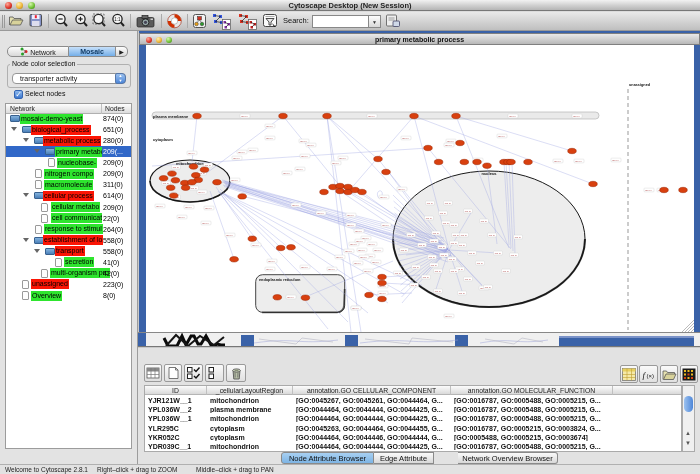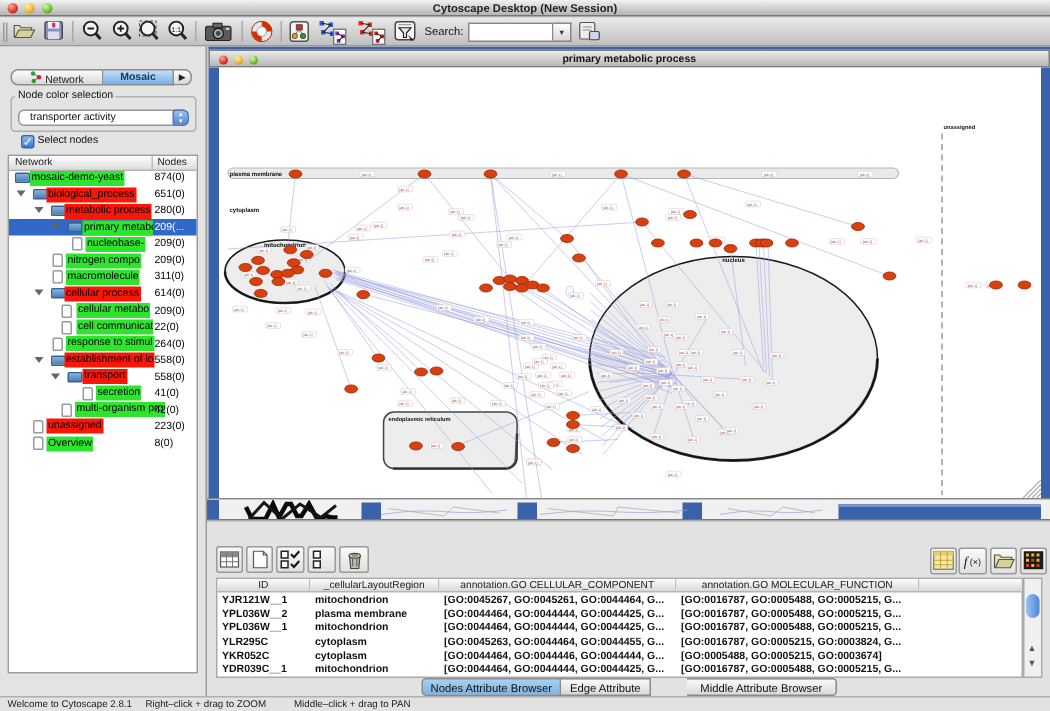--- a/index.html
+++ b/index.html
@@ -1033,23 +1033,23 @@
           <div class="dcell" style="left:65px;width:83px;">mitochondrion</div>
           <div class="dcell" style="left:151px;width:155px;">[GO:0044464, GO:0044444, GO:0044425, G...</div>
           <div class="dcell" style="left:309px;width:159px;">[GO:0016787, GO:0005488, GO:0005215, G...</div>
         </div>
 </div>
 <div class="abs" style="left:544px;top:37px;width:13px;height:67px;background:#f0f0f0;border:1px solid #aaa;">
 <div class="abs" style="left:1px;top:10px;width:9px;height:16px;border-radius:5px;background:linear-gradient(90deg,#9cc2f0,#4d86d8);"></div>
 <div class="abs" style="left:2px;top:44px;font-size:6px;color:#555;">▲</div>
 <div class="abs" style="left:2px;top:54px;font-size:6px;color:#555;">▼</div>
 </div>
-<div class="dtab" style="left:143px;top:104px;width:93px;border-radius:3px 0 0 3px;background:linear-gradient(#a8d0f2,#7db4e4);">Nodes Attribute Browser</div>
+<div class="dtab" style="left:143px;top:104px;width:93px;border-radius:3px 0 0 3px;background:linear-gradient(#a8d0f2,#7db4e4);">Node Attribute Browser</div>
 <div class="dtab" style="left:236px;top:104px;width:60px;border-left:none;border-radius:0;">Edge Attribute Browser</div>
-<div class="dtab" style="left:320px;top:104px;width:100px;border-left:none;border-radius:0 3px 3px 0;">Middle Attribute Browser</div>
+<div class="dtab" style="left:320px;top:104px;width:100px;border-left:none;border-radius:0 3px 3px 0;">Network Overview Browser</div>
 </div>
 
 <div id="statusbar" class="abs">
   <div class="stxt" style="left:5px;">Welcome to Cytoscape 2.8.1</div>
   <div class="stxt" style="left:97px;">Right–click + drag to ZOOM</div>
   <div class="stxt" style="left:196px;">Middle–click + drag to PAN</div>
 </div>
 </div>
 
 </body></html>

